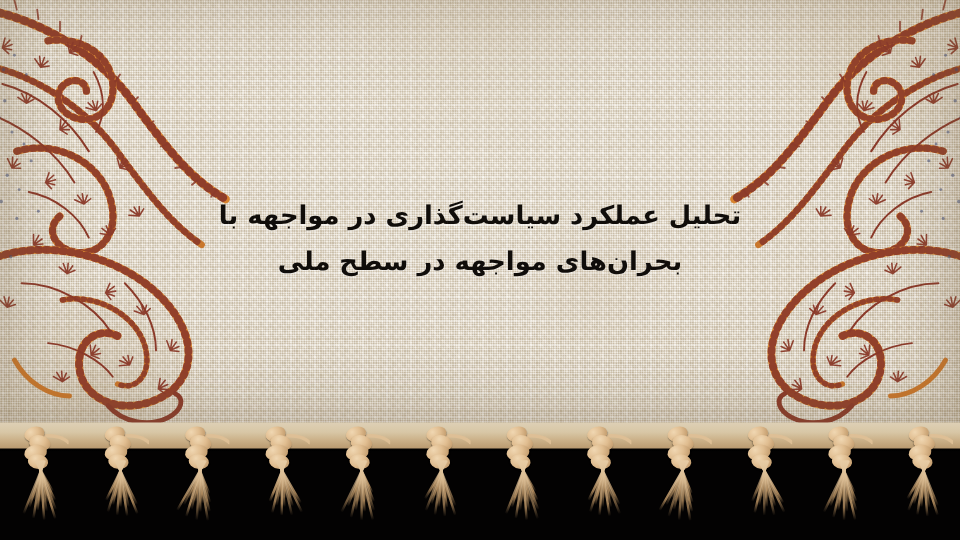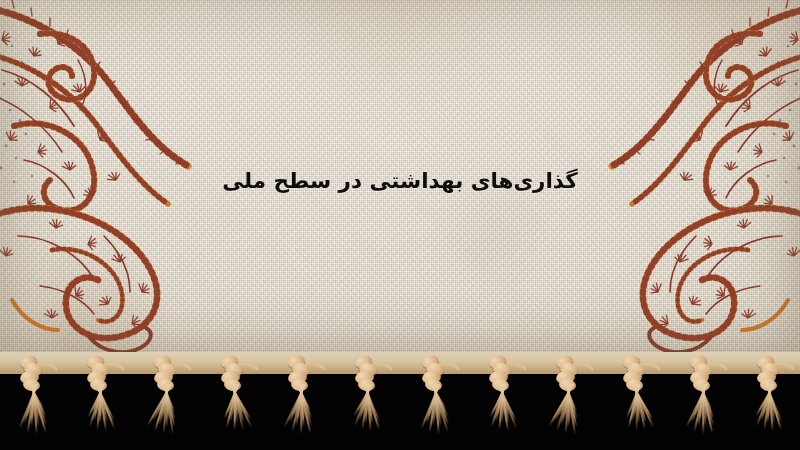--- a/index.html
+++ b/index.html
@@ -327,21 +327,22 @@
                    M90,52 L93,45 M104,68 L108,62 M118,86 L123,81 M130,104 L136,101
                    M142,122 L148,120 M154,140 L160,139 M168,154 L173,150 M184,164 L188,159"></path>
         </g>
       </svg>
     </div>
 
     <div class="vignette"></div>
   </div>
 
   <div class="title-block">
-    <span class="title-line">گذاری‌های بهداشتی در سطح ملی</span>
+    <span class="title-line">تحلیل عملکرد سیاست‌گذاری در مواجهه با</span>
+    <span class="title-line">بحران‌های مواجهه در سطح ملی</span>
   </div>
 
   <div class="edge-shadow"></div>
   <div class="fringe-zone">
     <div class="selvage"></div>
     <div class="cord-row" id="cord-row">
         <div class="cord-link" style="left: 20px;"></div>
         <div class="cord-link" style="left: 87px;"></div>
         <div class="cord-link" style="left: 154px;"></div>
         <div class="cord-link" style="left: 221px;"></div>

